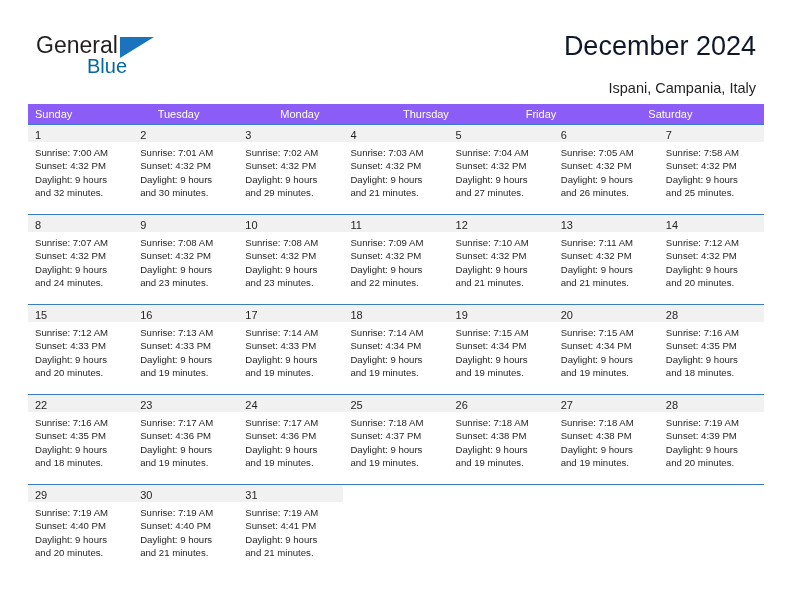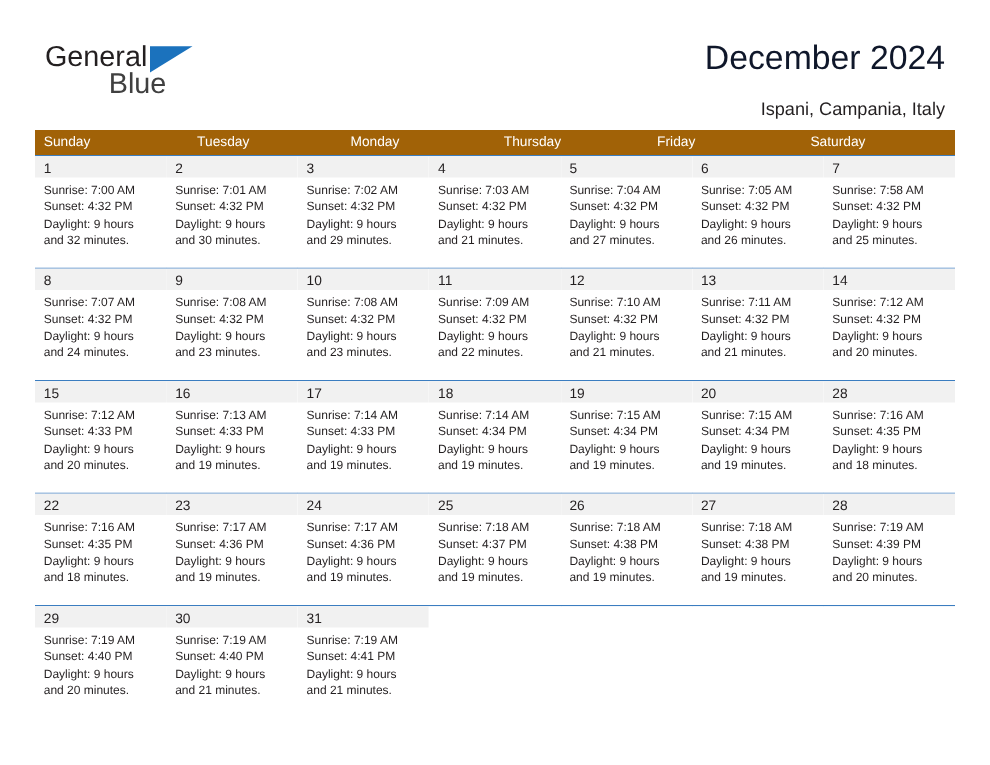--- a/index.html
+++ b/index.html
@@ -42,22 +42,22 @@
     top: 0;
     font-size: 23px;
     color: #231f20;
     letter-spacing: 0px;
     line-height: 25px;
   }
   .logo-blue {
     position: absolute;
     left: 51px;
     top: 21px;
-    font-size: 23px;
-    color: #404040;
+    font-size: 20px;
+    color: #0369a1;
     line-height: 25px;
     text-align: right;
   }
   .logo-triangle {
     position: absolute;
     left: 84px;
     top: 4px;
     width: 0;
     height: 0;
     border-left: 34px solid #1b72bd;
@@ -87,21 +87,21 @@
   .calendar {
     position: absolute;
     left: 28px;
     top: 104px;
     width: 736px;
   }
   .weekday-row {
     display: flex;
     width: 736px;
     height: 20px;
-    background: #a16207;
+    background: #8b5cf6;
   }
   .weekday-cell {
     flex: 1 1 0;
     color: #ffffff;
     font-size: 11px;
     line-height: 20px;
     padding-left: 7px;
     box-sizing: border-box;
     white-space: nowrap;
   }

